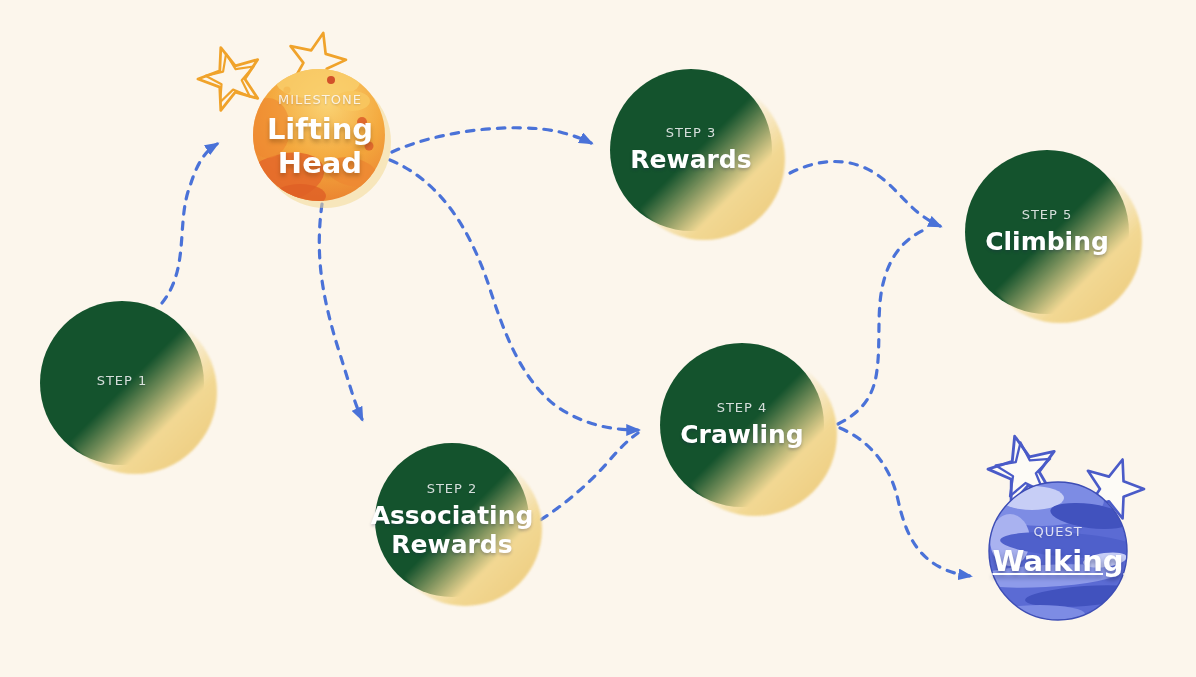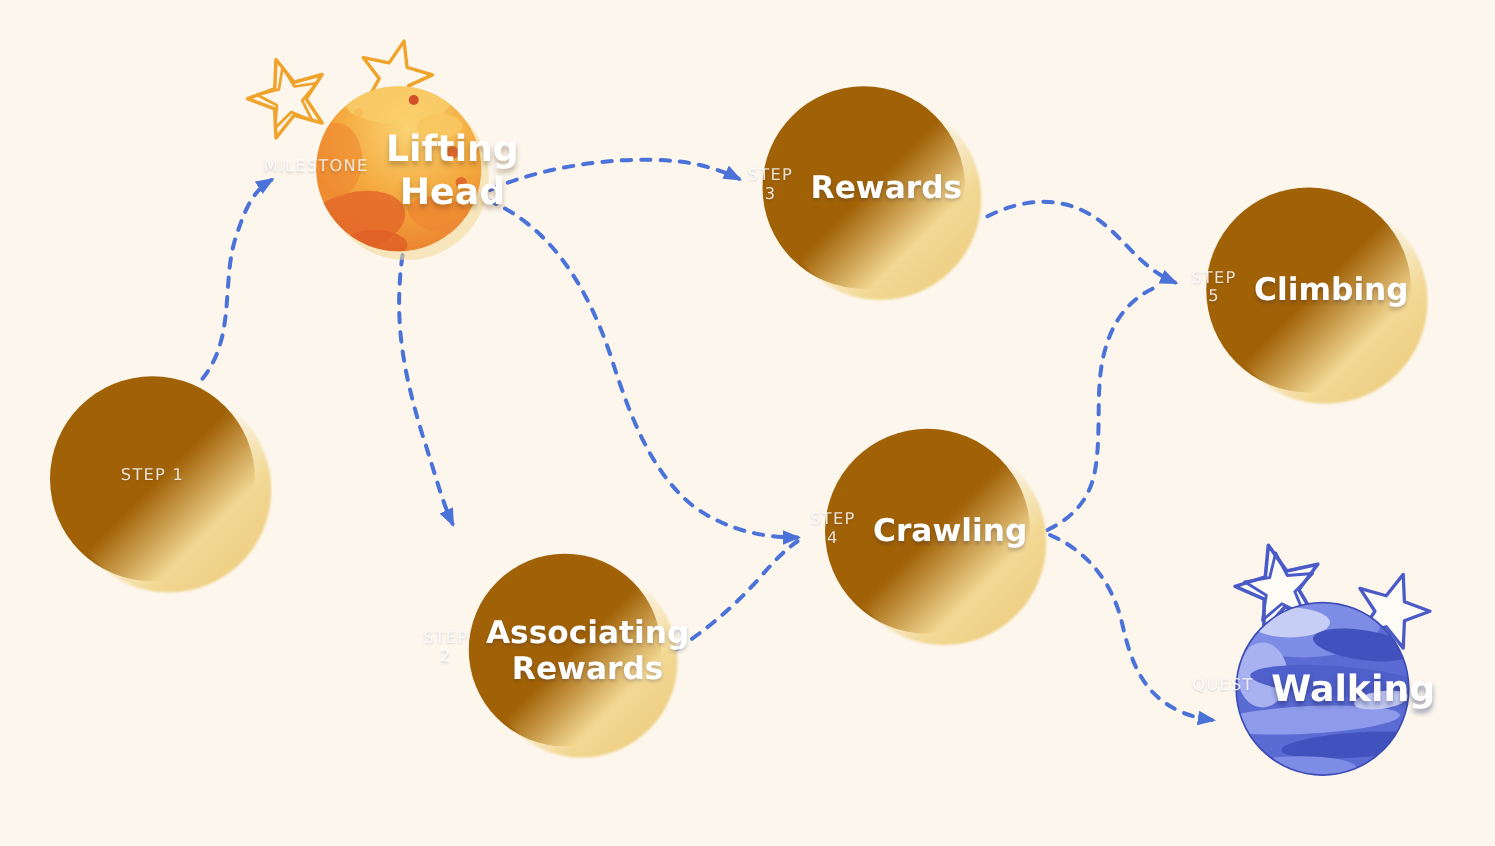--- a/index.html
+++ b/index.html
@@ -1,33 +1,33 @@
 <!DOCTYPE html>
 <html><head>
 <meta charset="utf-8">
 <style>
   html,body{margin:0;padding:0;}
   body{font-family:"DejaVu Sans","Liberation Sans",sans-serif;}
   .stage{position:relative;width:1196px;height:677px;background:#FCF6EC;overflow:hidden;}
   .layer{position:absolute;left:0;top:0;width:1196px;height:677px;}
 
   
-  .node{position:absolute;border-radius:50%;display:flex;flex-direction:row;
+  .node{position:absolute;border-radius:50%;display:flex;flex-direction:column;
         align-items:center;justify-content:center;text-align:center;z-index:3;}
-  .node.blue{background:#a16207;}
+  .node.blue{background:#14532d;}
   .node.blue::before{content:"";position:absolute;inset:0;border-radius:50%;
         background:linear-gradient(135deg,rgba(243,220,160,0) 45%,#F2D893 70%,#ECC878 100%);
         transform:translate(13px,9px);z-index:-1;filter:blur(1px);}
   .kicker{font-size:13px;letter-spacing:1px;color:rgba(255,255,255,0.82);
         margin-bottom:5px;text-shadow:0 1px 2px rgba(30,30,80,0.18);}
   .title{font-size:25px;font-weight:bold;color:#ffffff;line-height:1.18;
         text-shadow:0 2px 3px rgba(30,30,80,0.25);padding:0 14px;}
   .node.planet{background:transparent;z-index:4;}
   .node.planet .title{font-size:29px;text-shadow:0 3px 4px rgba(90,50,10,0.35);}
-  .node.planet.quest .title{text-shadow:0 3px 4px rgba(25,30,90,0.45);}
+  .node.planet.quest .title{text-shadow:0 3px 4px rgba(25,30,90,0.45);text-decoration:underline;}
 
   
   .n-tummy    {left:40px;  top:301px; width:164px;height:164px;}
   .n-lifting  {left:244px; top:62px;  width:152px;height:148px;}
   .n-sitting  {left:610px; top:69px;  width:162px;height:162px;}
   .n-assoc    {left:335px; top:443px; width:154px;height:154px;margin-left:40px;}
   .n-crawl    {left:660px; top:343px; width:164px;height:164px;}
   .n-climb    {left:965px; top:150px; width:164px;height:164px;}
   .n-walk     {left:986px; top:479px; width:144px;height:144px;}
 </style>

